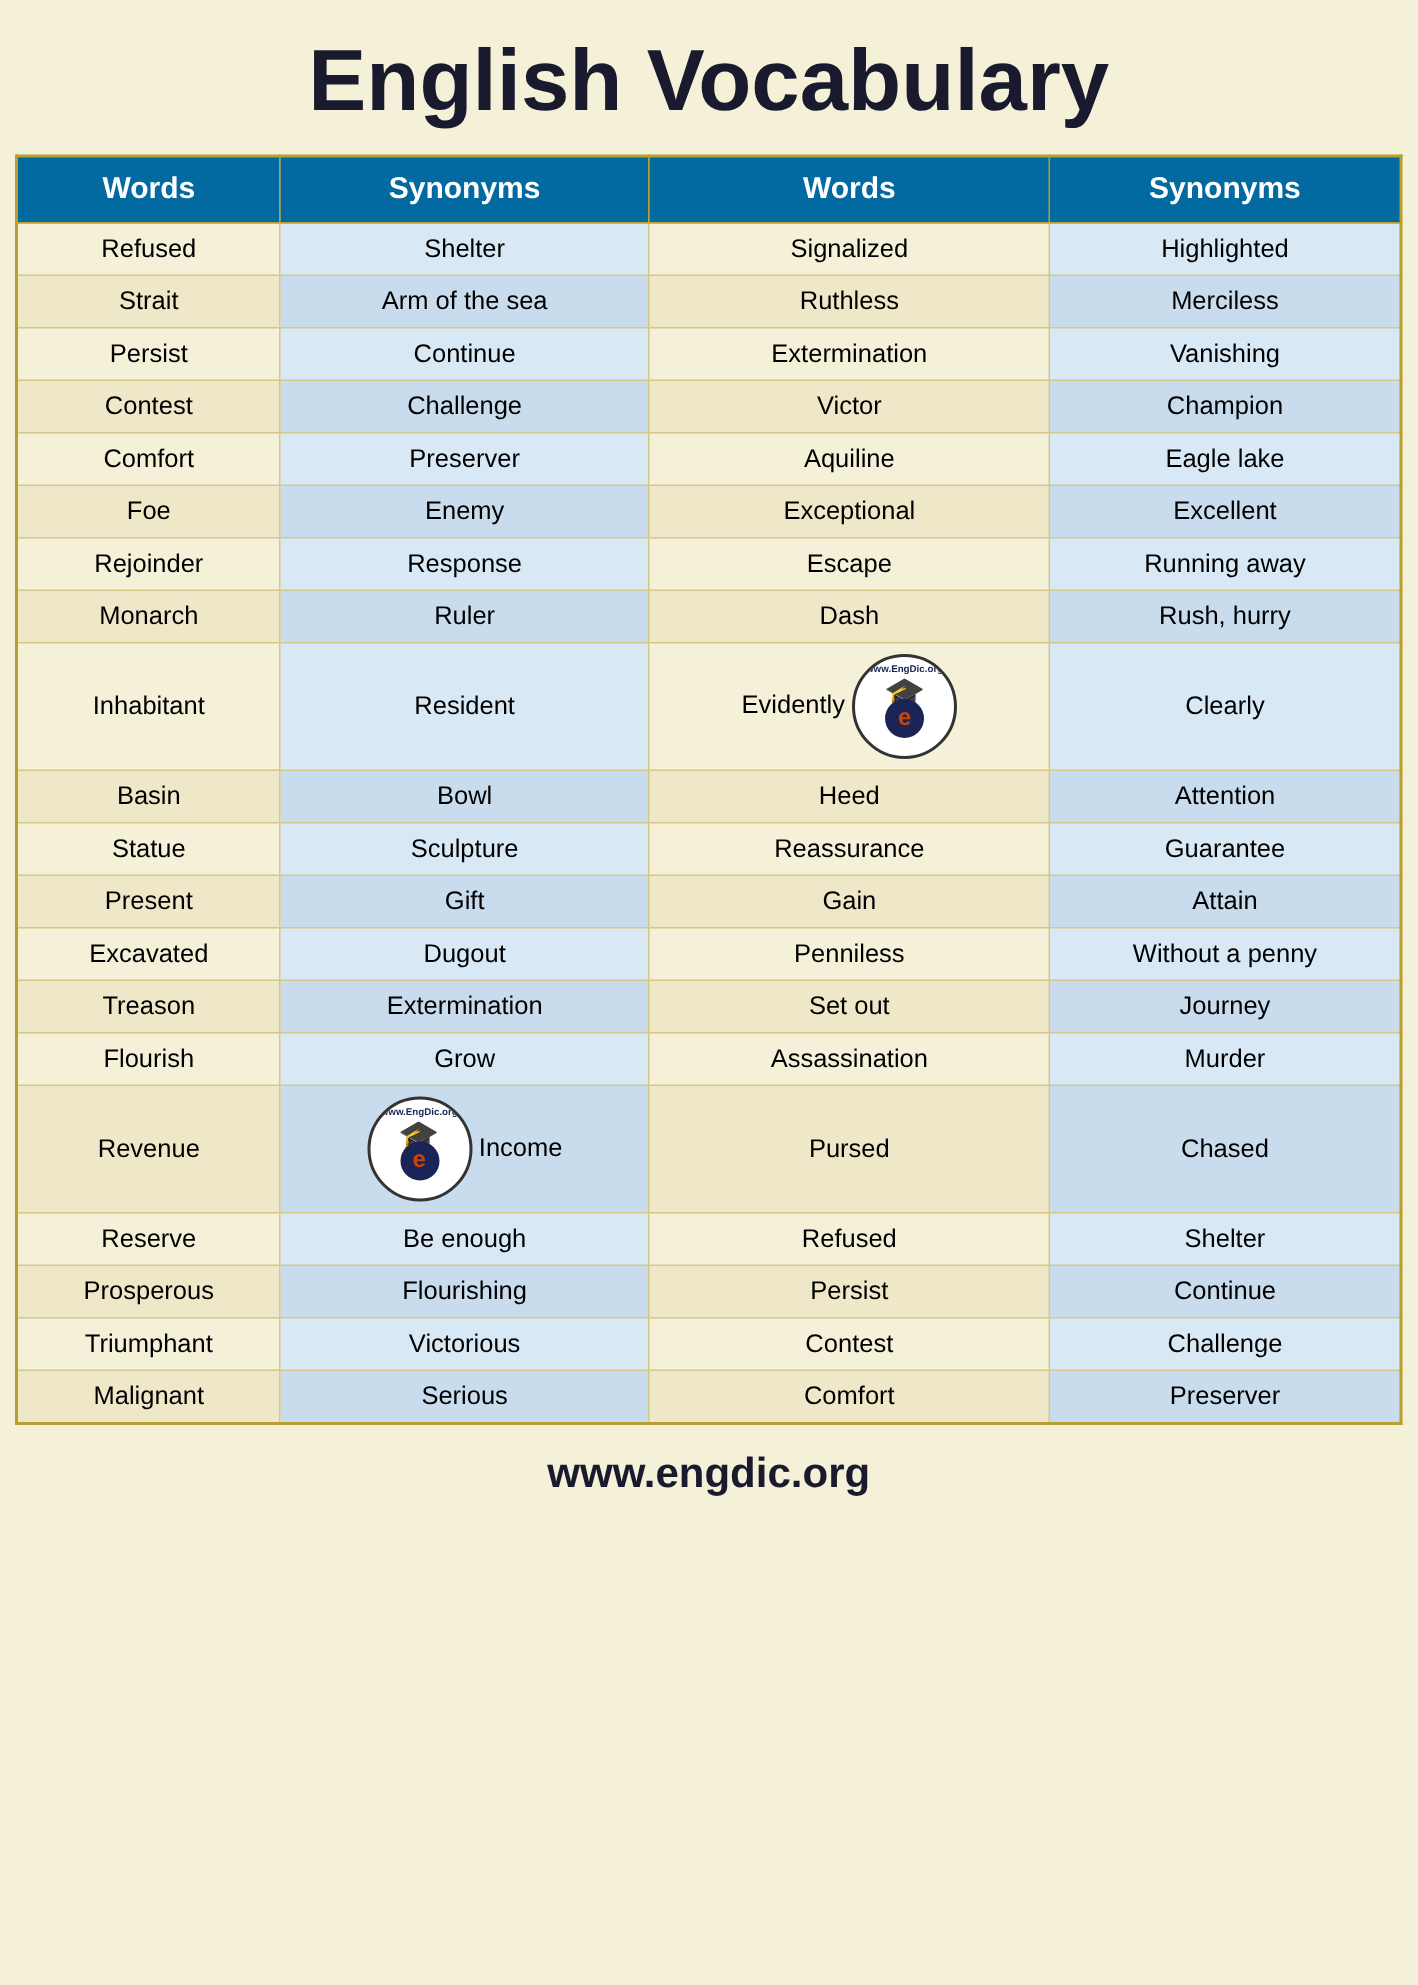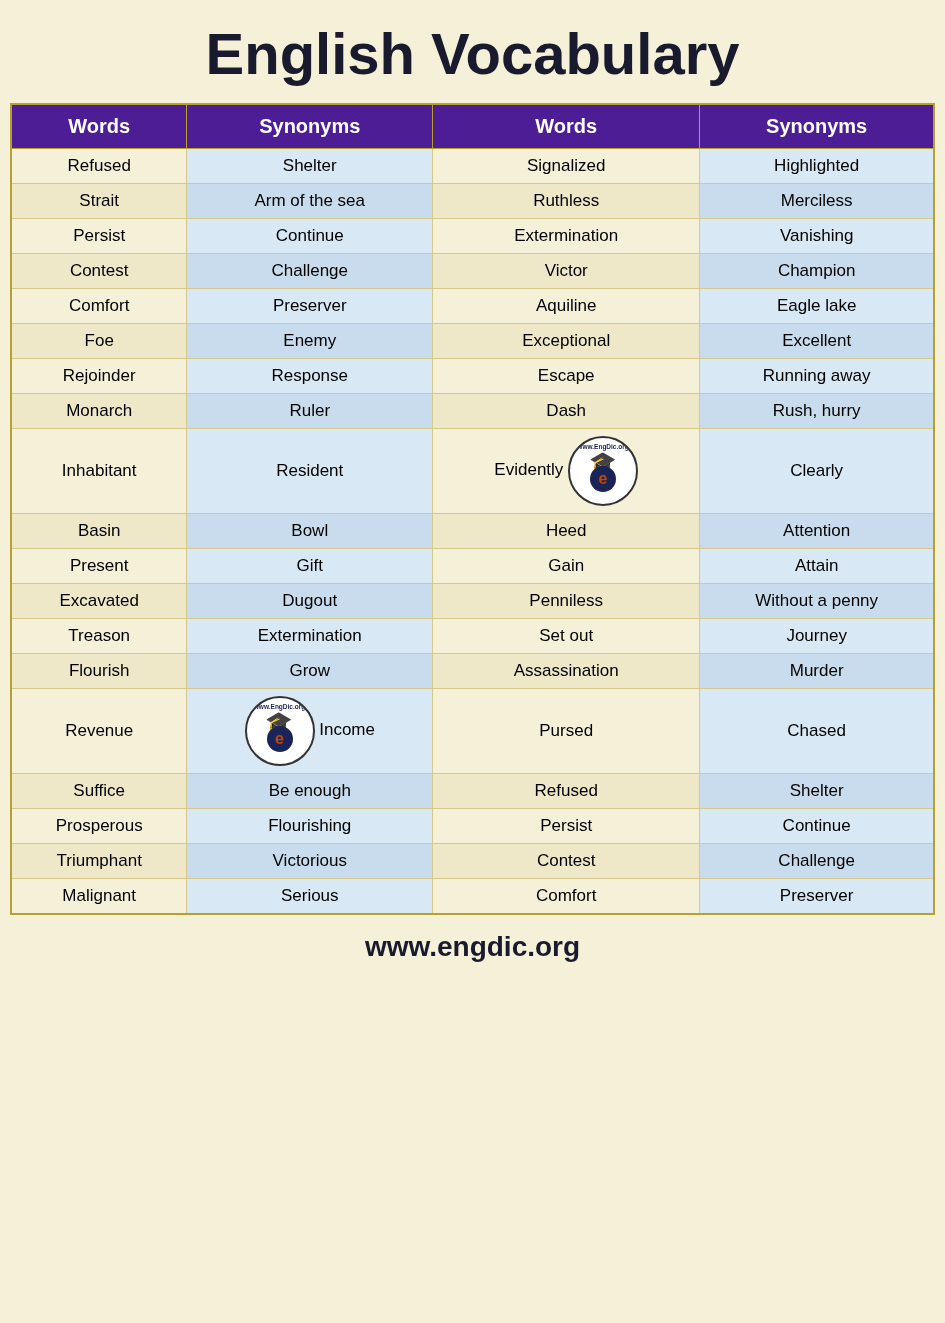--- a/index.html
+++ b/index.html
@@ -20,21 +20,21 @@
       text-align: right;
       margin-bottom: 16px;
       font-family: Arial Black, Arial, sans-serif;
     }
     .vocab-table {
       width: 100%;
       border-collapse: collapse;
       border: 2px solid #b8a030;
     }
     .vocab-table thead tr th {
-      background: #4c1d95;
+      background: #0369a1;
       color: #fff;
       font-size: 20px;
       font-weight: bold;
       padding: 10px 8px;
       text-align: center;
       border: 1px solid #b8a030;
     }
     .vocab-table tbody tr td {
       padding: 7px 10px;
       text-align: center;
@@ -131,20 +131,26 @@
     </span></td>
       <td class="col-syn-2">Clearly</td>
     </tr>
       <tr>
       <td class="col-words-1">Basin</td>
       <td class="col-syn-1">Bowl</td>
       <td class="col-words-2">Heed</td>
       <td class="col-syn-2">Attention</td>
     </tr>
       <tr>
+      <td class="col-words-1">Statue</td>
+      <td class="col-syn-1">Sculpture</td>
+      <td class="col-words-2">Reassurance</td>
+      <td class="col-syn-2">Guarantee</td>
+    </tr>
+      <tr>
       <td class="col-words-1">Present</td>
       <td class="col-syn-1">Gift</td>
       <td class="col-words-2">Gain</td>
       <td class="col-syn-2">Attain</td>
     </tr>
       <tr>
       <td class="col-words-1">Excavated</td>
       <td class="col-syn-1">Dugout</td>
       <td class="col-words-2">Penniless</td>
       <td class="col-syn-2">Without a penny</td>
@@ -166,21 +172,21 @@
       <td class="col-syn-1">
     <span style="display:inline-block;width:70px;height:70px;border-radius:50%;background:#fff;border:2.5px solid #333;vertical-align:middle;position:relative;overflow:hidden;">
       <span style="position:absolute;top:0;left:0;right:0;text-align:center;font-size:6.5px;font-weight:bold;color:#1a2456;padding-top:5px;">www.EngDic.org</span>
       <span style="position:absolute;top:12px;left:50%;transform:translateX(-50%);font-size:22px;">🎓</span>
       <span style="position:absolute;bottom:12px;left:50%;transform:translateX(-50%);background:#1a2456;border-radius:50%;width:26px;height:26px;display:flex;align-items:center;justify-content:center;font-size:16px;font-weight:bold;color:#cc4400;">e</span>
     </span> Income</td>
       <td class="col-words-2">Pursed</td>
       <td class="col-syn-2">Chased</td>
     </tr>
       <tr>
-      <td class="col-words-1">Suffice</td>
+      <td class="col-words-1">Reserve</td>
       <td class="col-syn-1">Be enough</td>
       <td class="col-words-2">Refused</td>
       <td class="col-syn-2">Shelter</td>
     </tr>
       <tr>
       <td class="col-words-1">Prosperous</td>
       <td class="col-syn-1">Flourishing</td>
       <td class="col-words-2">Persist</td>
       <td class="col-syn-2">Continue</td>
     </tr>

